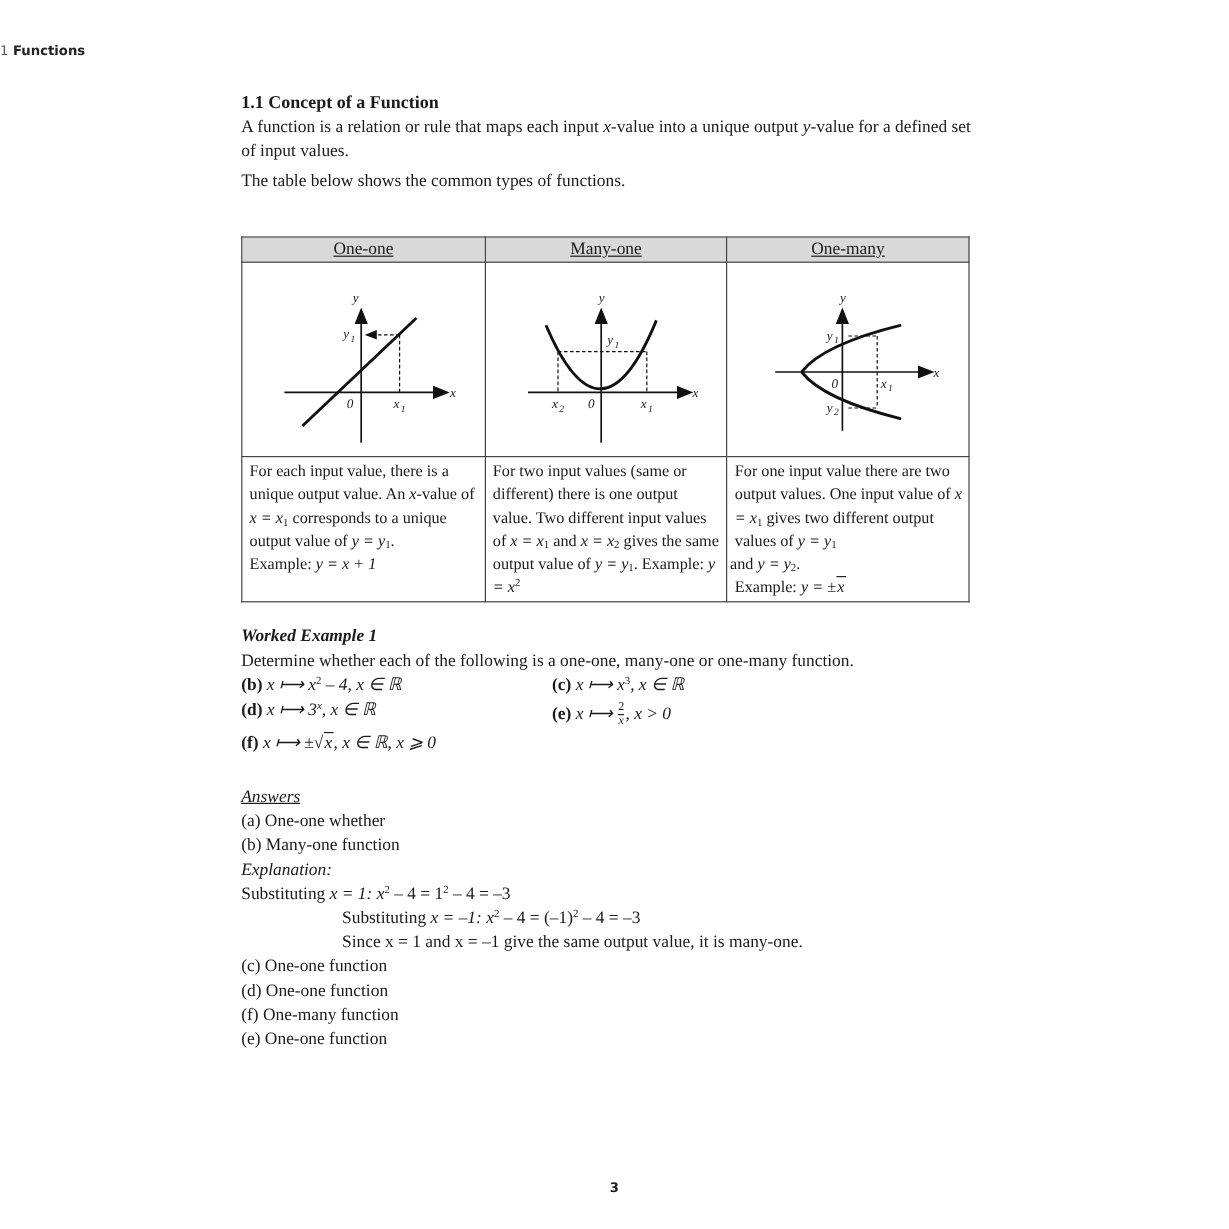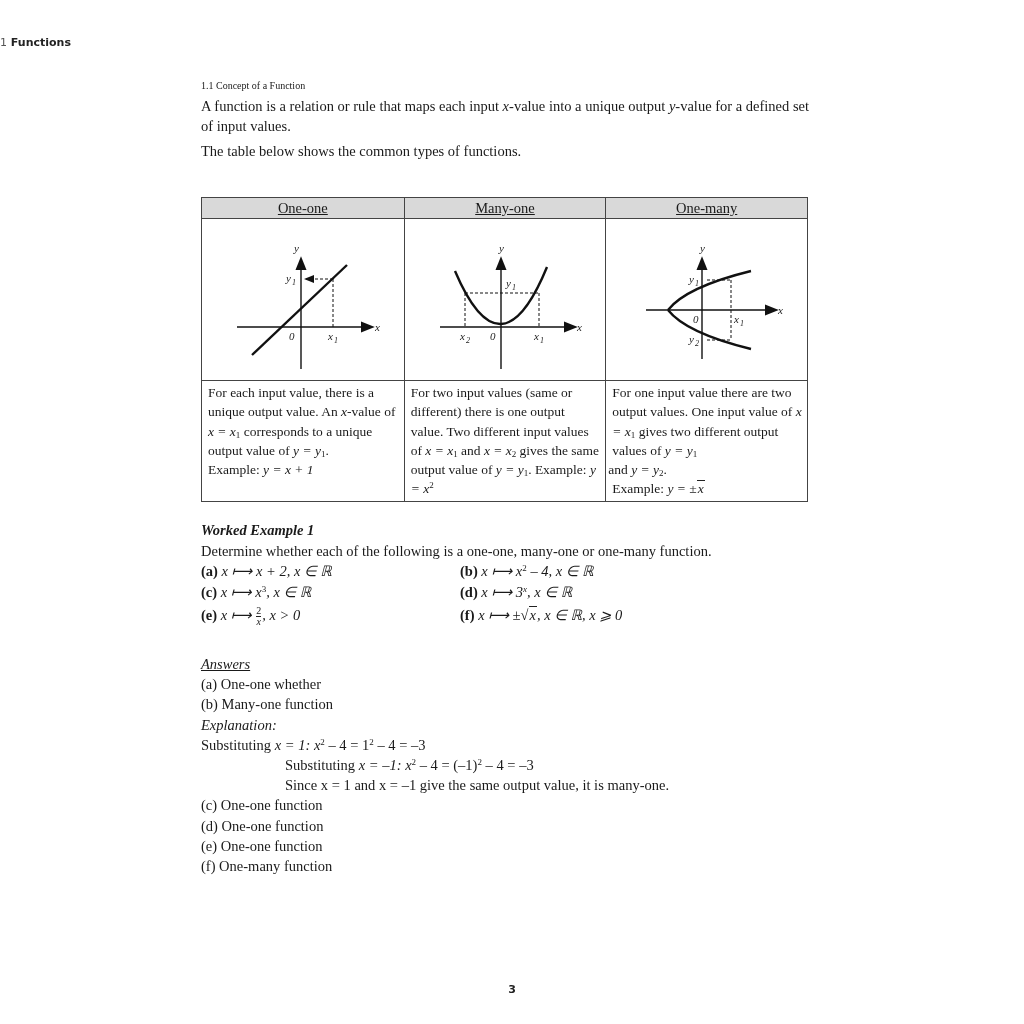--- a/index.html
+++ b/index.html
@@ -2,21 +2,21 @@
 <html><head>
 <meta charset="utf-8">
 <style>
   html, body { margin: 0; padding: 0; background: #ffffff; }
   body { width: 1024px; height: 1024px; position: relative; overflow: hidden;
          font-family: "Liberation Serif", serif; color: #1a1a1a; }
   .running-head { position: absolute; top: 36px; left: 0; width: 1024px; 
          font-family: "DejaVu Sans", sans-serif; font-size: 11px; font-weight: bold; color: #222; }
   .running-head .num { font-weight: normal; color: #555; }
   .content { position: absolute; left: 201px; top: 76px; width: 620px; font-size: 14.5px; line-height: 20px; }
-  .section-title { font-weight: normal; font-size: 10px; margin: 0; }
+  .section-title { font-weight: bold; font-size: 15px; margin: 0; }
   p { margin: 0; }
   .intro { margin-top: 0; }
   .table-intro { margin-top: 5px; }
   i, .it { font-style: italic; }
   table.types { position: absolute; left: 201px; top: 197px; border-collapse: collapse; width: 607px;
          font-size: 13.5px; line-height: 19.3px; }
   table.types td, table.types th { border: 1px solid #444; padding: 0; vertical-align: top; }
   table.types th { background: #d9d9d9; font-weight: normal; height: 20px; font-size: 14.5px; text-align: center; line-height: 20px; text-decoration: underline; }
   table.types td.graph { height: 161px; position: relative; }
   table.types td.desc { height: 118px; padding: 2px 5px 0 6px; }
@@ -133,21 +133,20 @@
     <td class="desc"><span>For two input values (same or different) there is one output value. Two different input values of </span><i>x = x</i><sub>1</sub><span> and </span><i>x = x</i><sub>2</sub><span> gives the same output value of </span><i>y = y</i><sub>1</sub><span>. Example: </span><i>y = x</i><sup>2</sup></td>
     <td class="desc"><span>For one input value there are two output values. One input value of </span><i>x = x</i><sub>1</sub><span> gives two different output values of </span><i>y = y</i><sub>1</sub><br><span style="margin-left:-4px"> and </span><i>y = y</i><sub>2</sub><span>.</span><br><span>Example: </span><i>y = ±</i><span class="sqrt">x</span></td>
   </tr>
 </tbody>
   </table>
 
 <div class="worked">
   <div class="worked-title">Worked Example 1</div>
   <div>Determine whether each of the following is a one-one, many-one or one-many function.</div>
   <div class="ex-grid">
-    <div><span class="lbl">(a)</span> <i>x ⟼ x + 2, x ∈ ℝ</i></div>
     <div><span class="lbl">(b)</span> <i>x ⟼ x</i><sup>2</sup><i> – 4, x ∈ ℝ</i></div>
     <div><span class="lbl">(c)</span> <i>x ⟼ x</i><sup>3</sup><i>, x ∈ ℝ</i></div>
     <div><span class="lbl">(d)</span> <i>x ⟼ 3</i><sup class="it">x</sup><i>, x ∈ ℝ</i></div>
     <div style="padding-top:3px"><span class="lbl">(e)</span> <i>x ⟼ </i><span class="frac">
           <span>2</span>
           <span class="den">x</span>
         </span><i>, x &gt; 0</i></div>
     <div style="padding-top:3px"><span class="lbl">(f)</span> <i>x ⟼ ±√</i><span class="sqrt">x</span><i>, x ∈ ℝ, x ⩾ 0</i></div>
   </div>
 </div>
@@ -157,17 +156,17 @@
   <div>(a) One-one whether</div>
   <div>(b) Many-one function</div>
   <div class="expl-row">
     <span class="expl-label">Explanation:</span>
     <span><span>Substituting </span><i>x = 1: x</i><sup>2</sup><span> – 4 = 1</span><sup>2</sup><span> – 4 = –3</span></span>
   </div>
   <div class="expl-indent"><span>Substituting </span><i>x = –1: x</i><sup>2</sup><span> – 4 = (–1)</span><sup>2</sup><span> – 4 = –3</span></div>
   <div class="expl-indent">Since x = 1 and x = –1 give the same output value, it is many-one.</div>
   <div>(c) One-one function</div>
   <div>(d) One-one function</div>
+  <div>(f) One-many function</div>
   <div>(e) One-one function</div>
-  <div>(f) One-many function</div>
 </div>
 
 <div class="page-num">3</div>
 
 </body></html>

